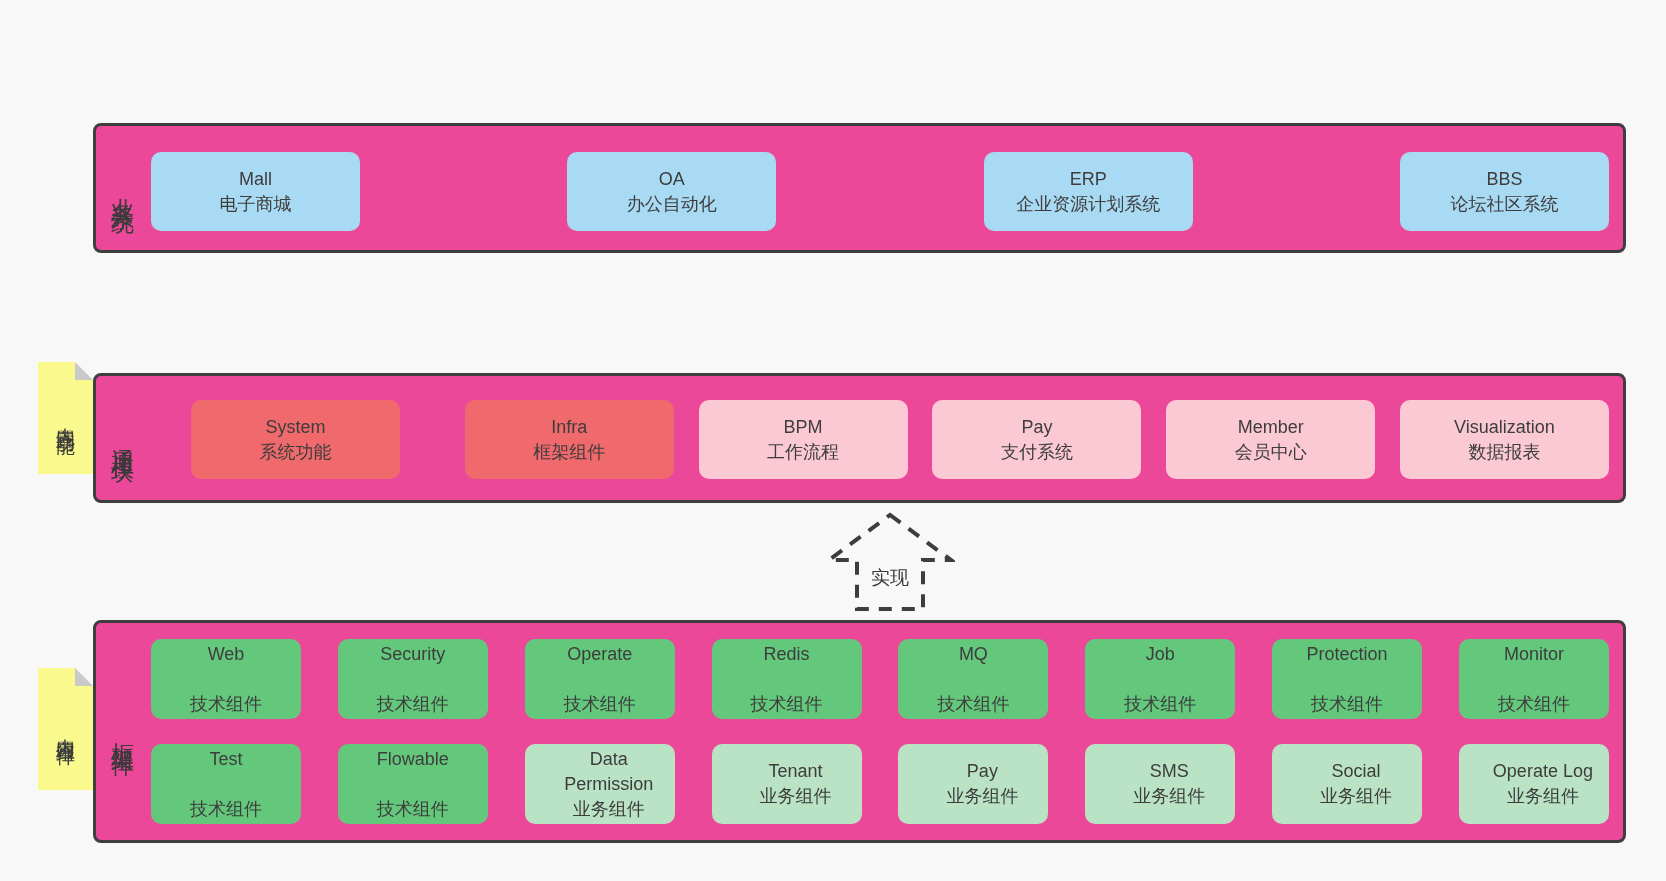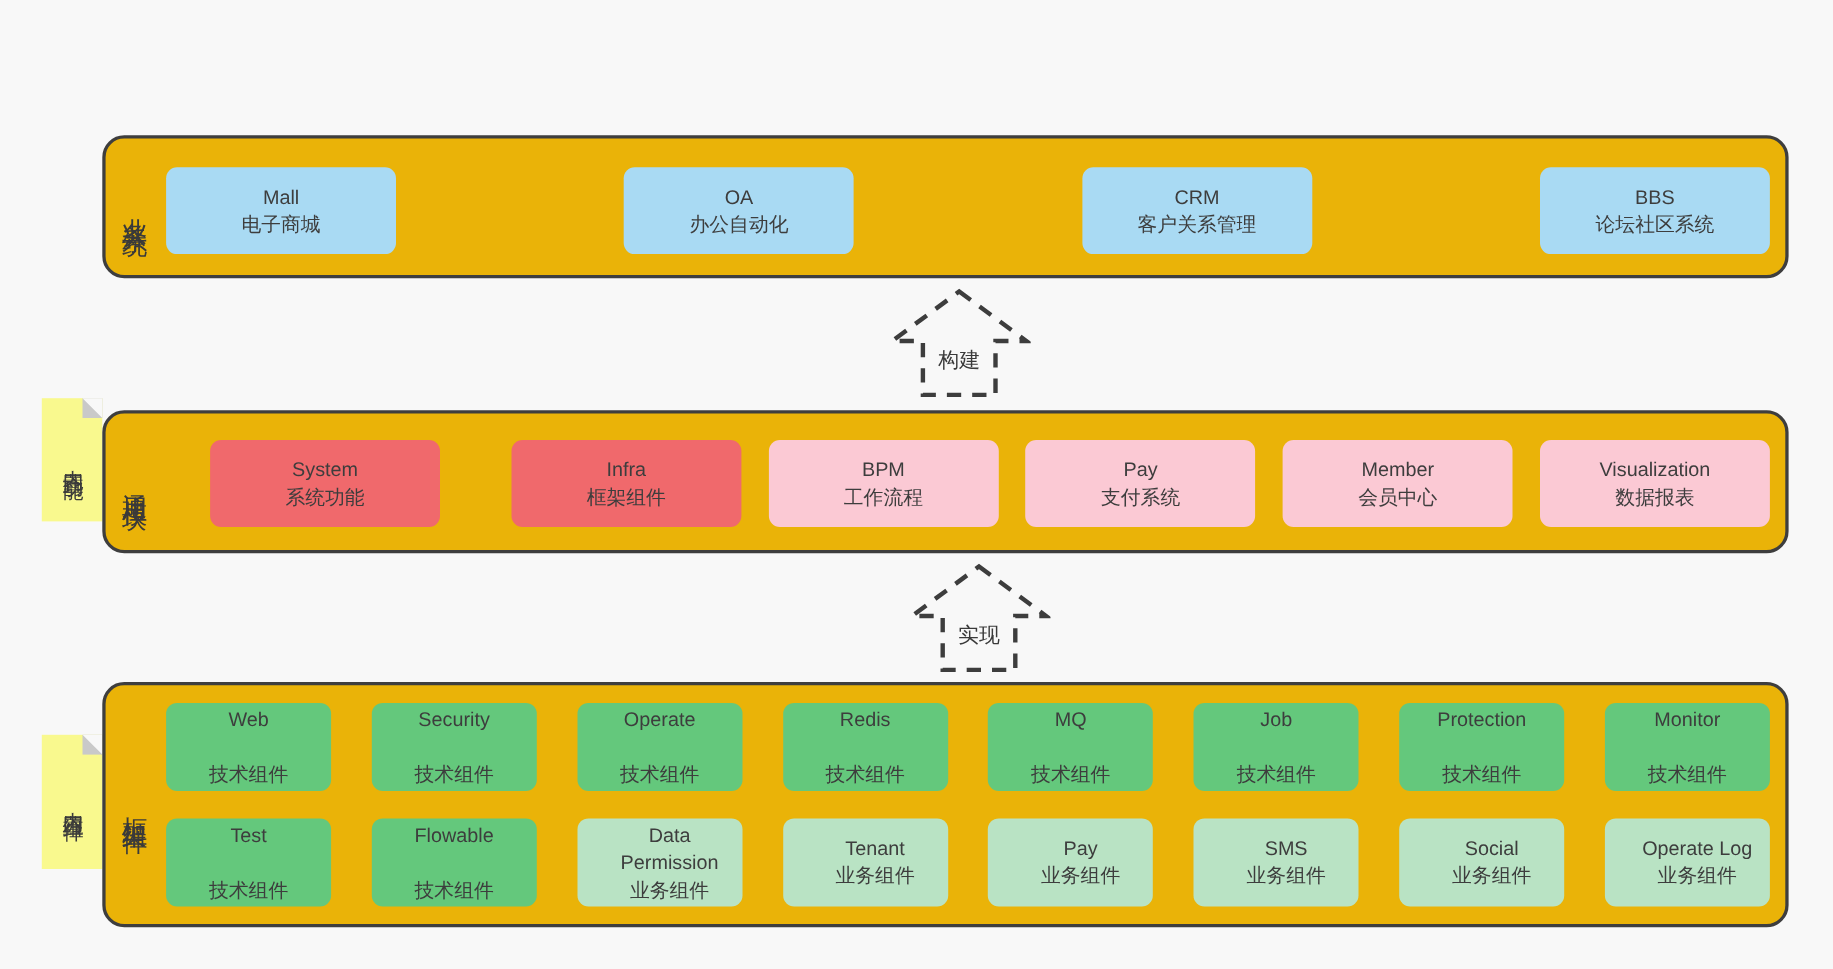--- a/index.html
+++ b/index.html
@@ -11,23 +11,23 @@
     position:relative;
     overflow:hidden;
   }
   .stage{position:absolute;inset:0;}
 
   
   .panel{
     position:absolute;
     left:93px;width:1533px;
     box-sizing:border-box;
-    background:#eab308;
+    background:#ec4899;
     border:3px solid #3e3e3e;
-    border-radius:20px;
+    border-radius:8px;
     z-index:2;
   }
   .panel-label{
     position:absolute;
     left:12px;top:50%;
     transform:translateY(-50%);
     writing-mode:vertical-rl;
     text-orientation:upright;
     letter-spacing:4px;
     font-size:23px;
@@ -112,36 +112,30 @@
     <div class="box-row" style="top:26px;height:79px;">
       <div class="box w209 v-blue">
         <div>Mall</div>
         <div>电子商城</div>
       </div>
       <div class="box w209 v-blue">
         <div>OA</div>
         <div>办公自动化</div>
       </div>
       <div class="box w209 v-blue">
-        <div>CRM</div>
-        <div>客户关系管理</div>
+        <div>ERP</div>
+        <div>企业资源计划系统</div>
       </div>
       <div class="box w209 v-blue">
         <div>BBS</div>
         <div>论坛社区系统</div>
       </div>
     </div>
   </div>
 
-  <div class="arrow" style="left:807px;top:262px;">
-    <svg viewBox="0 0 130 100">
-      <path d="M65 3 L126 48 L98 48 L98 97 L32 97 L32 48 L4 48 Z" fill="none" stroke="#3d3d3d" stroke-width="4" stroke-dasharray="13 10"></path>
-    </svg>
-    <span class="arrow-label">构建</span>
-  </div>
 
   <div class="sticky" style="top:362px;height:112px;">
     <span>内置功能</span>
   </div>
 
   <div class="panel" style="top:373px;height:130px;">
     <div class="panel-label">通用模块</div>
     <div class="box-row" style="top:24px;height:79px;">
       <div class="box w209 v-red">
         <div>System</div>

